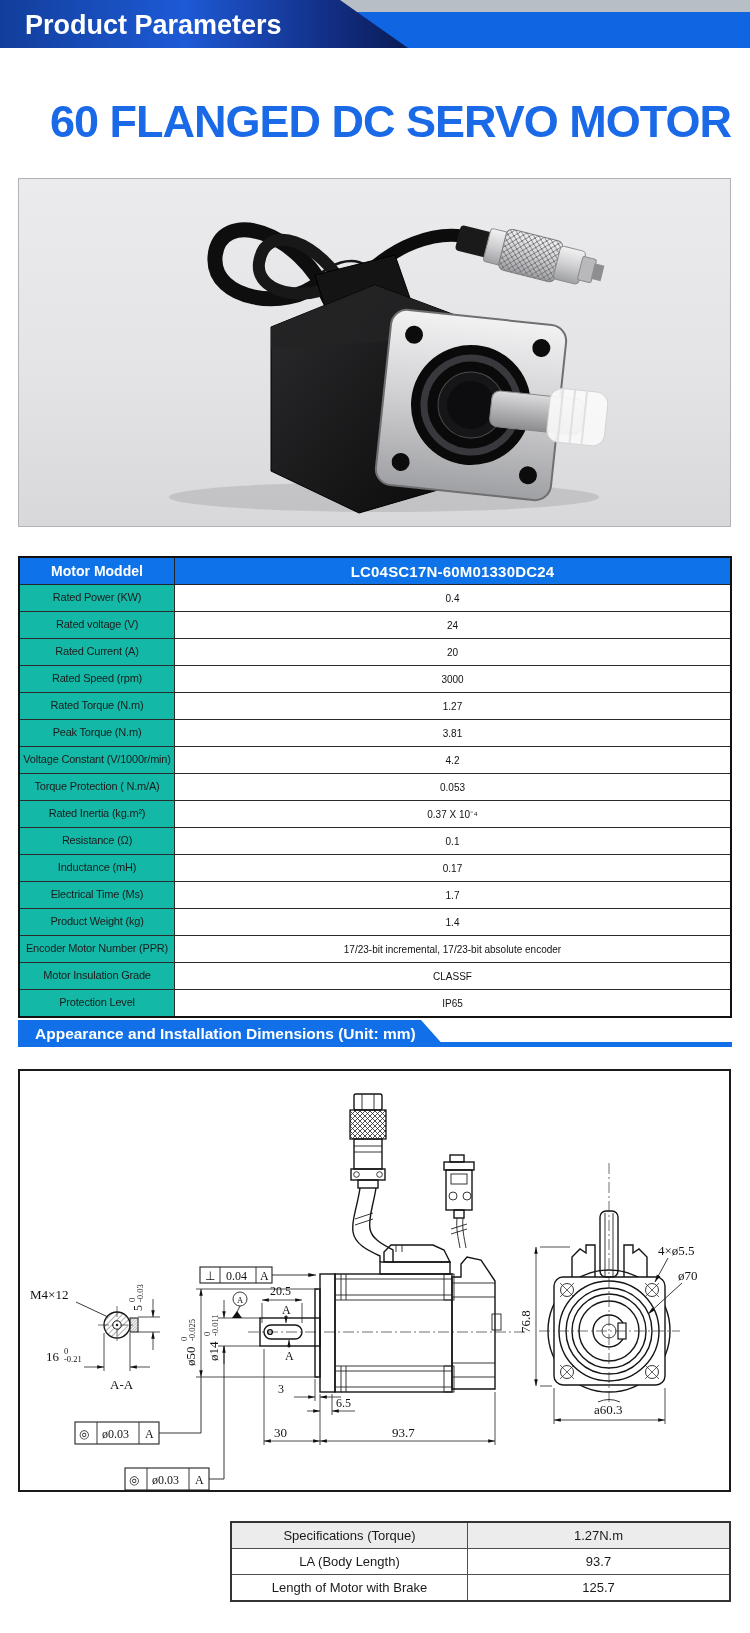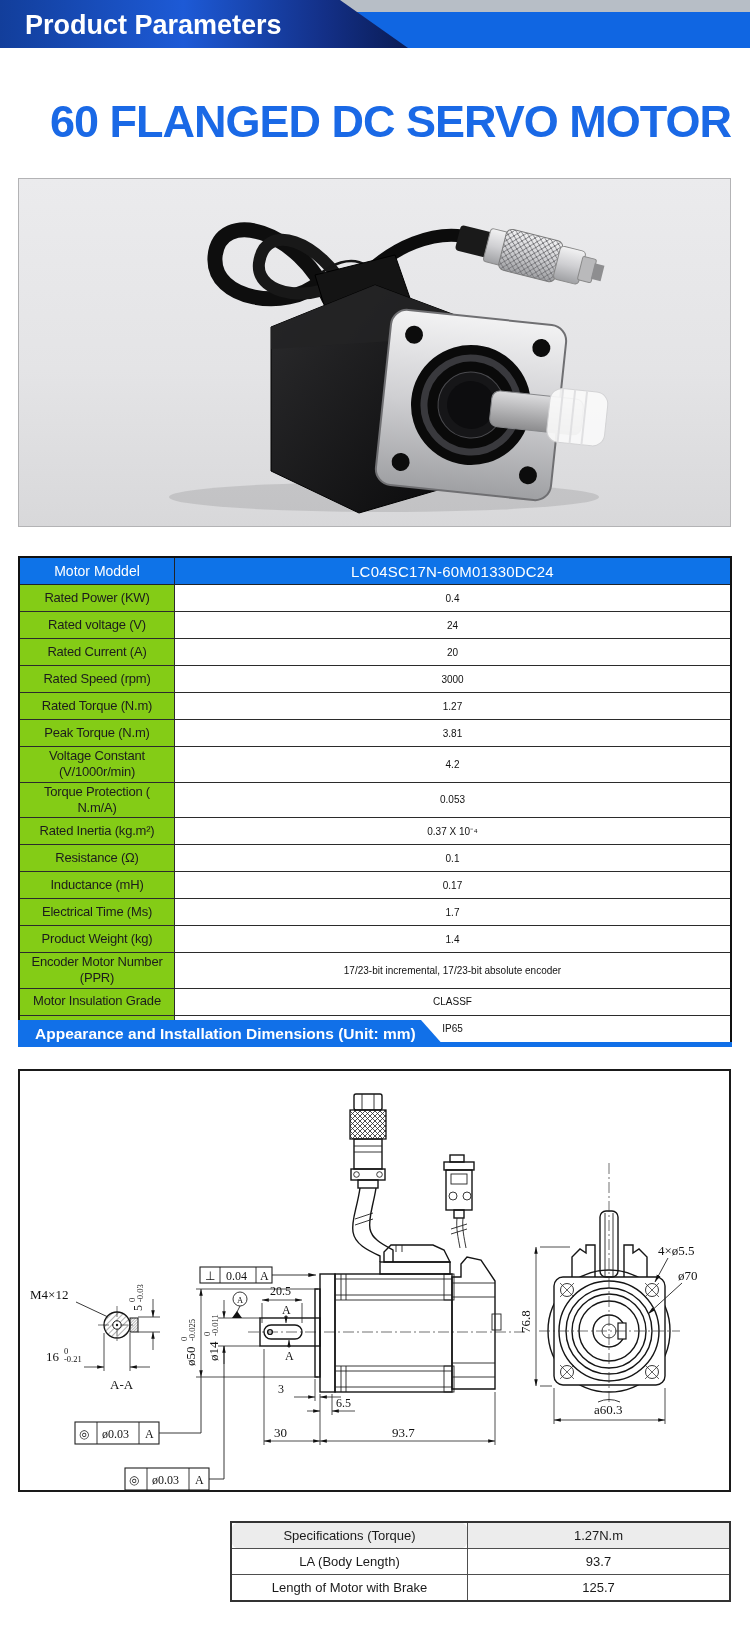--- a/index.html
+++ b/index.html
@@ -10,33 +10,33 @@
   .page-title{position:absolute;left:28px;top:96px;font-size:45px;font-weight:bold;
               color:#1a69e6;letter-spacing:-1px;white-space:nowrap;margin-left:22px;}
   
   .photo-box{position:absolute;left:18px;top:178px;width:713px;height:349px;
              border:1px solid #b3b3b5;box-sizing:border-box;
              background:linear-gradient(180deg,#ebebed 0%,#e4e4e6 55%,#d8d8da 100%);}
   
   .spec-table{position:absolute;left:18px;top:556px;width:714px;border-collapse:collapse;
               table-layout:fixed;border:2px solid #111;}
   .spec-table th{background:#0e73e8;color:#fff;border:1px solid #20242a;height:26px;
-                 font-weight:400;padding:0 2px;}
+                 font-weight:700;padding:0 2px;}
   .spec-table th.hlabel{width:150px;font-size:14px;}
   .spec-table th.hvalue{font-size:15px;letter-spacing:.2px;}
   .spec-table td{border:1px solid #2b2b2b;text-align:center;vertical-align:middle;padding:1px 3px;}
-  .spec-table td.label{width:150px;background:#84cc16;font-size:13px;color:#1c1c1c;
+  .spec-table td.label{width:150px;background:#14b8a6;font-size:11px;color:#1c1c1c;
                        letter-spacing:-.2px;line-height:1.25;height:24px;}
   .spec-table td.value{font-size:10px;color:#111;height:24px;}
   
   .mini-table{position:absolute;left:230px;top:1521px;width:501px;border-collapse:collapse;
               table-layout:fixed;border:2px solid #333;}
   .mini-table td{border:1px solid #4e4e4e;text-align:center;vertical-align:middle;
                  font-size:13px;color:#1a1a1a;height:23px;padding:1px 2px;}
-  .mini-table td.label{width:231px;border-radius:9px;}
+  .mini-table td.label{width:231px;}
   .mini-table tr:first-child td{background:#ececec;}
   
   .drawing-box{position:absolute;left:18px;top:1069px;width:713px;height:423px;
                border:2px solid #1a1a1a;box-sizing:border-box;background:#fff;}
   .ol{stroke:#151515;stroke-width:1.4;fill:none;}
   .tl{stroke:#222;stroke-width:.9;fill:none;}
   .dl{stroke:#222;stroke-width:.8;fill:none;}
   .cl{stroke:#333;stroke-width:.7;stroke-dasharray:11 3 2 3;fill:none;}
   .dim{font:13px "Liberation Serif",serif;fill:#111;}
   .dim12{font:12px "Liberation Serif",serif;fill:#111;}

